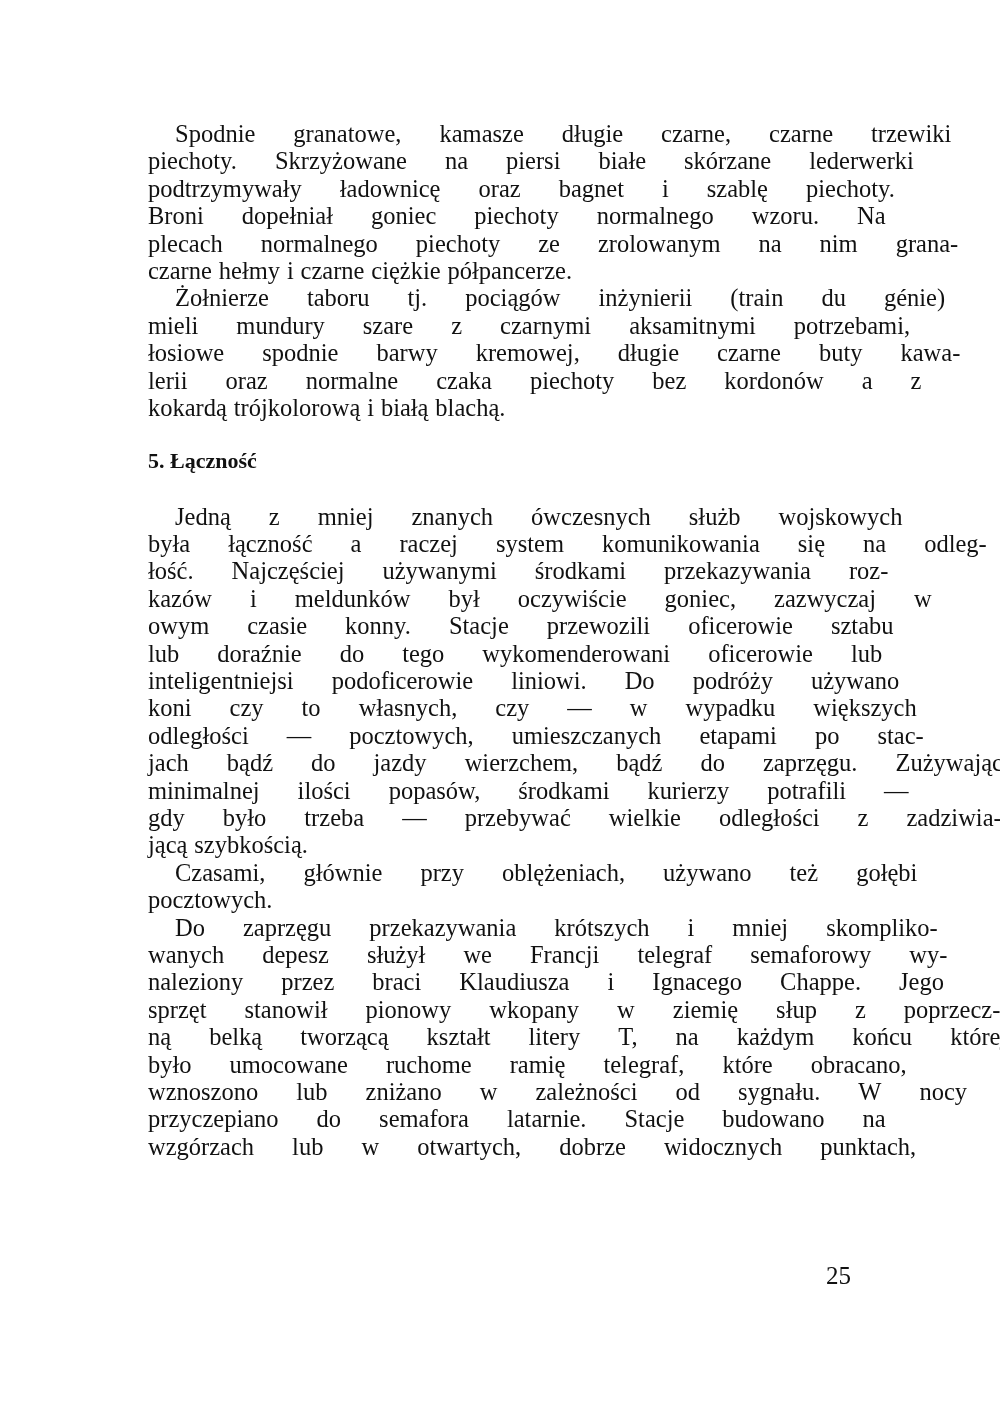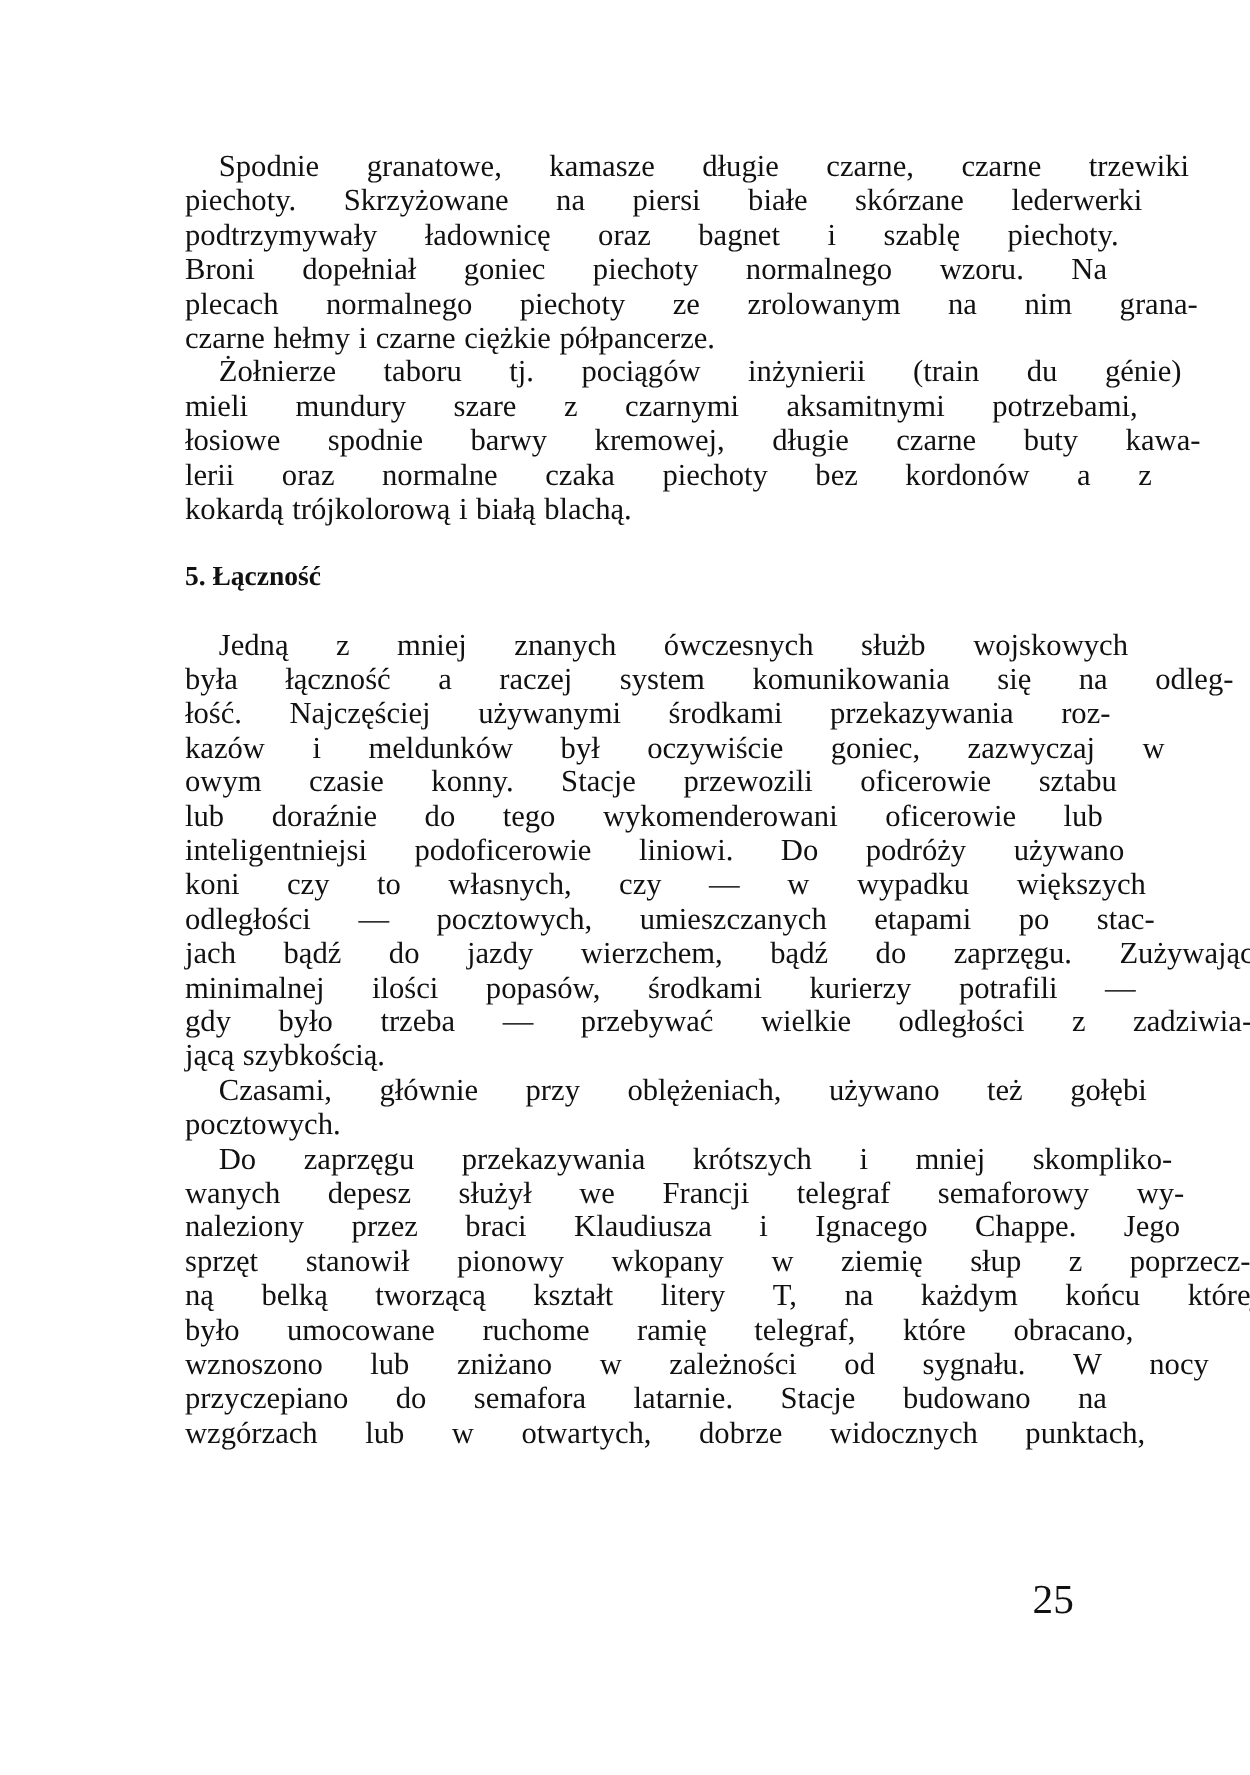--- a/index.html
+++ b/index.html
@@ -16,21 +16,21 @@
   }
   .line.last { text-align-last: left; }
   .line.indent { padding-left: 27px; }
   .heading {
     font-weight: bold; font-size: 22px; height: 27.4px; line-height: 27.4px;
     margin-top: 26px; margin-bottom: 28px;
   }
   .page-number {
     position: absolute; left: 826px; top: 1262px;
     font-family: "Liberation Serif", "DejaVu Serif", serif;
-    font-size: 33px; color: #111111;
+    font-size: 25px; color: #111111;
   }
   .jline { display: flex; justify-content: space-between; white-space: pre; gap: 38px; }
   .jline.last { justify-content: flex-start; gap: 0.28em; }
 </style>
 </head>
 <body>
 
 <div class="page">
   <div class="para">
       <div class="line jline indent"><span>Spodnie</span><span>granatowe,</span><span>kamasze</span><span>długie</span><span>czarne,</span><span>czarne</span><span>trzewiki</span></div>

